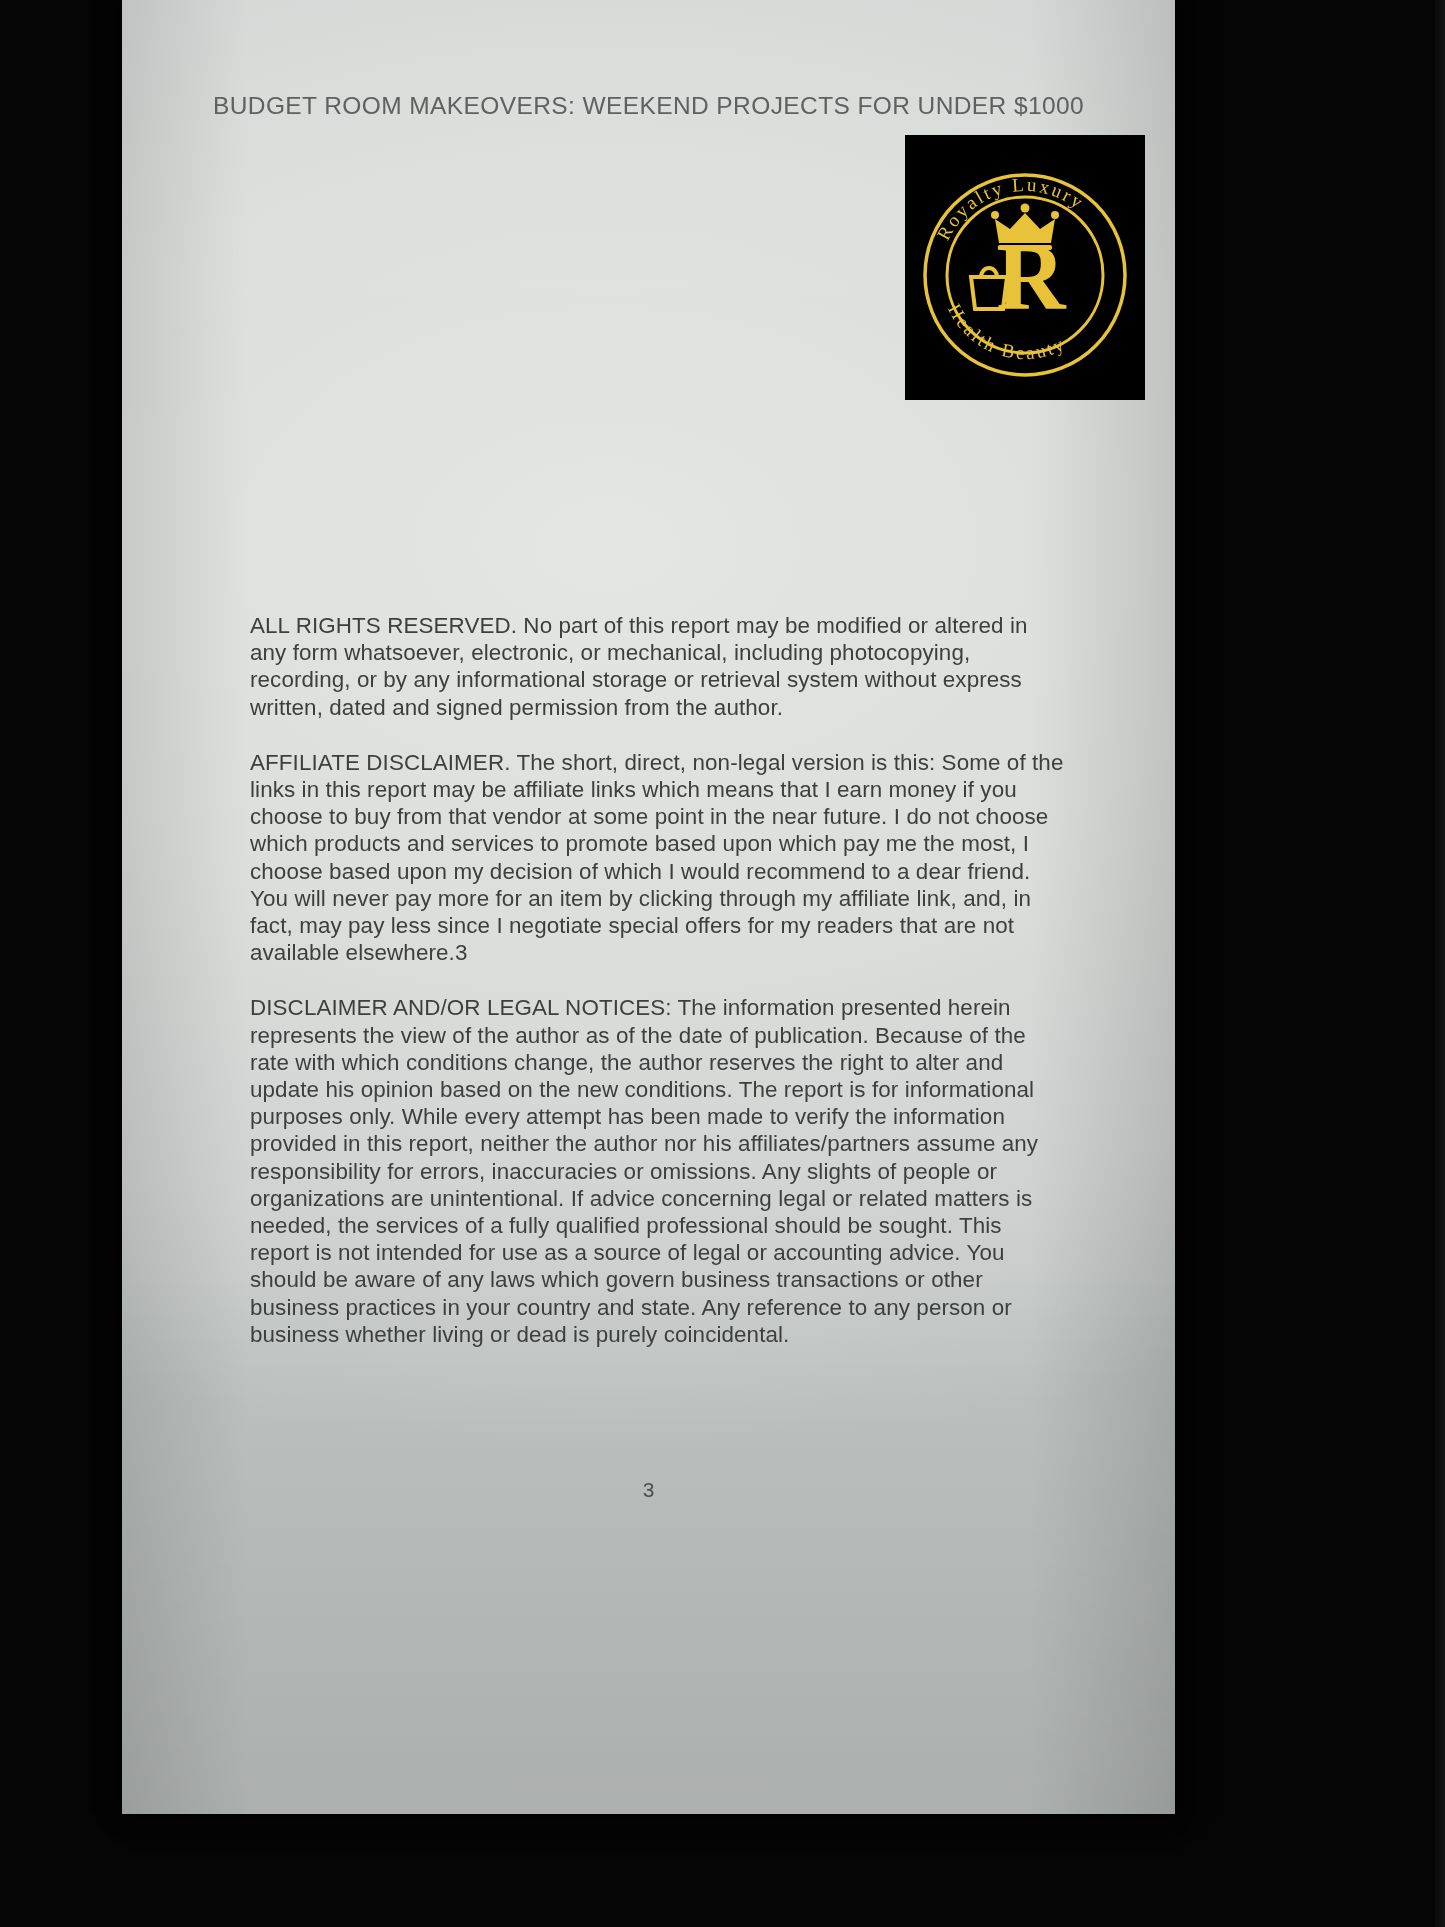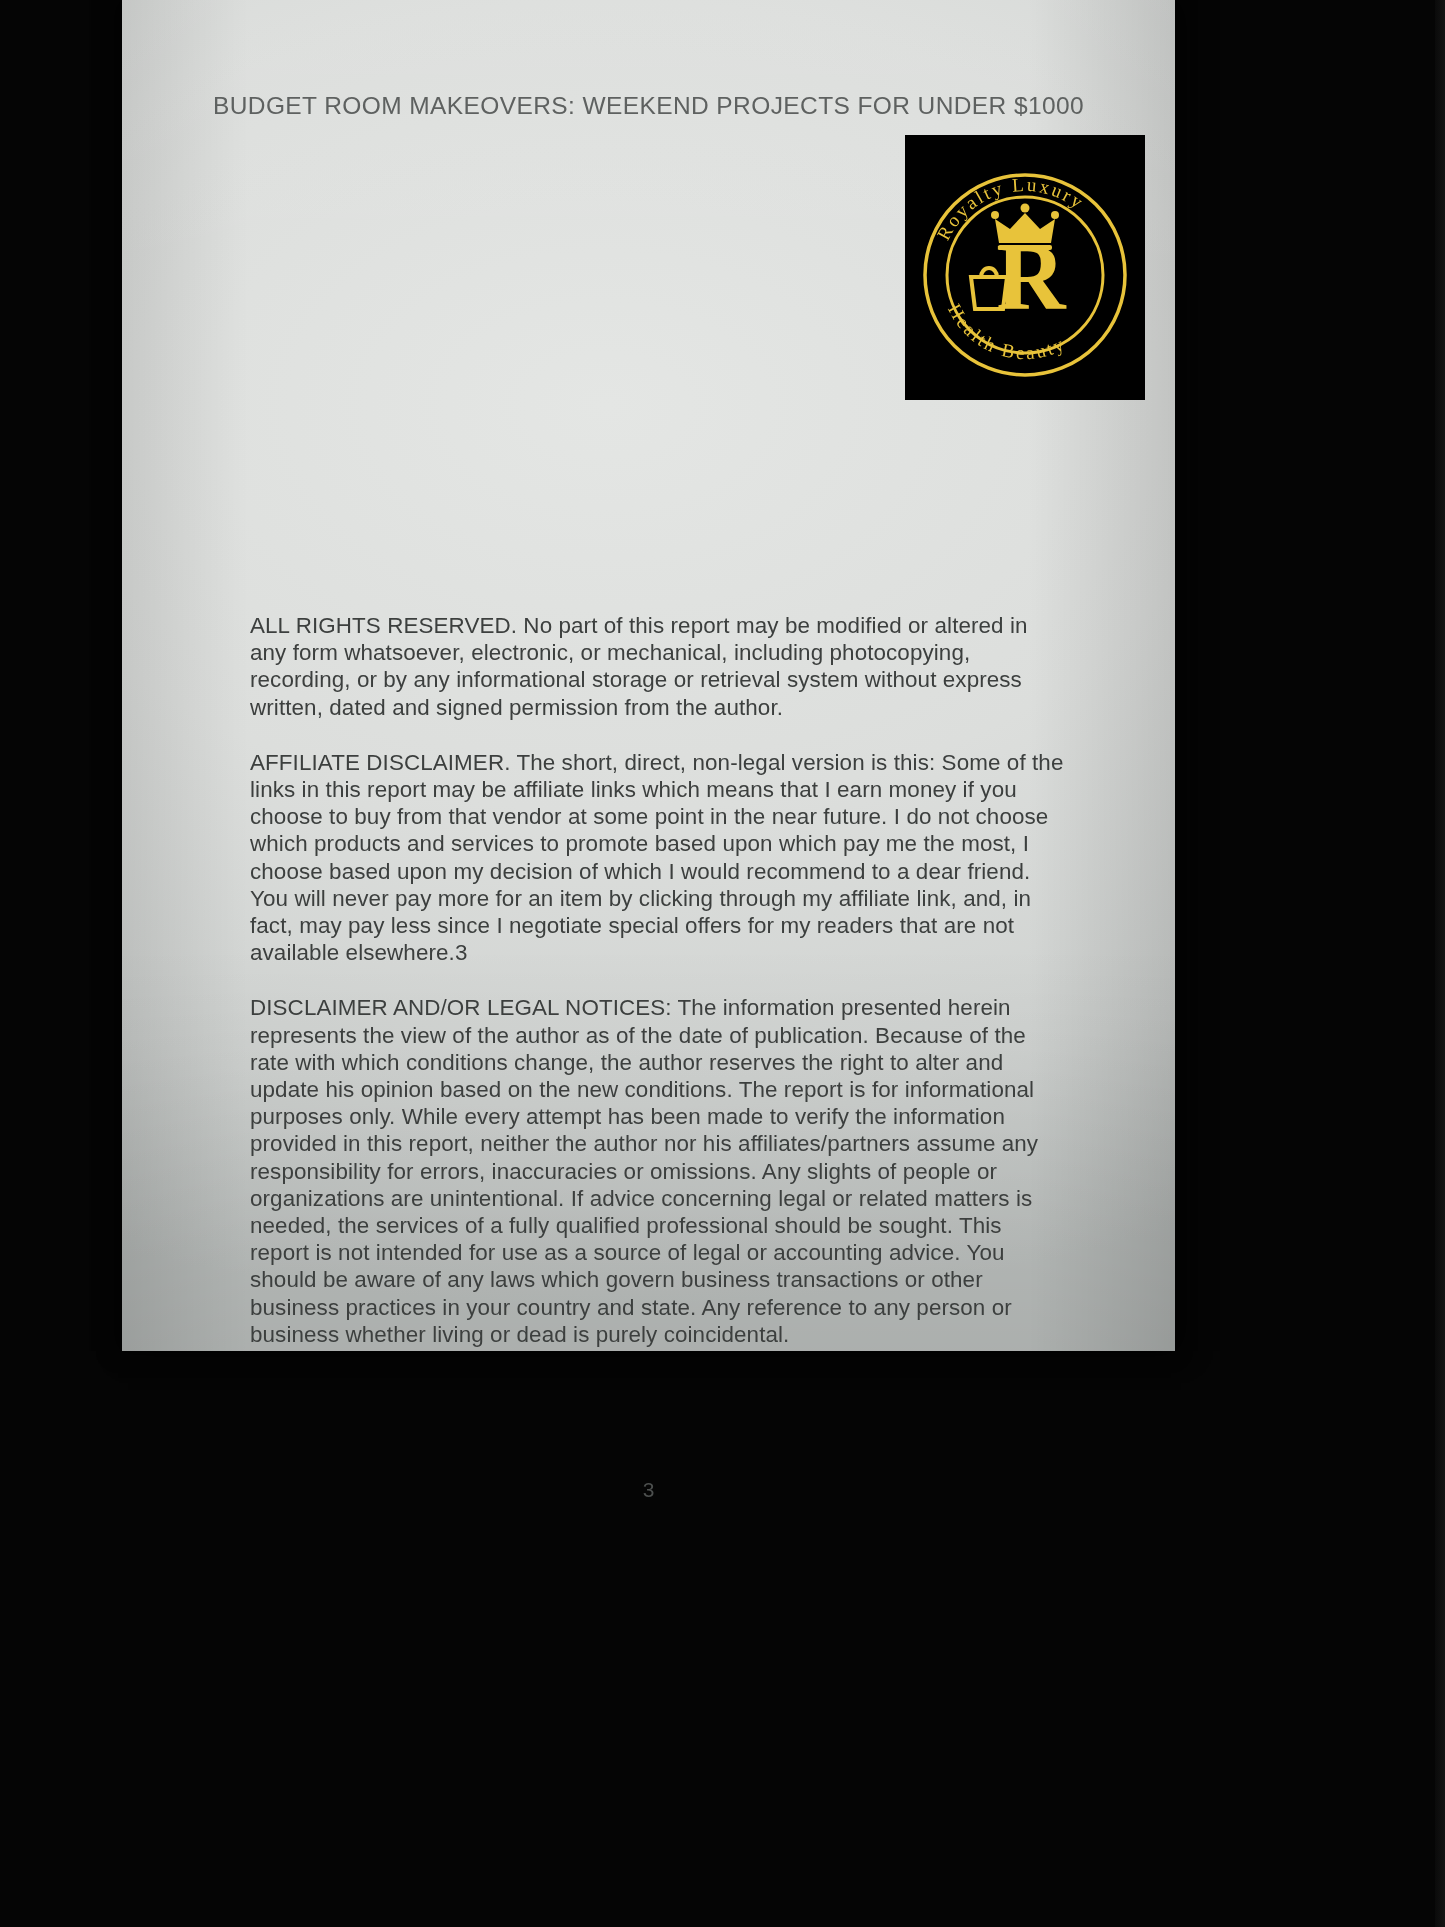--- a/index.html
+++ b/index.html
@@ -31,21 +31,21 @@
     height: 1927px;
     background: linear-gradient(to right, #0a0a0a, #141414);
   }
 
   
   #paper {
     position: absolute;
     left: 122px;
     top: 0;
     width: 1053px;
-    height: 1351px;
+    height: 1814px;
     background:
       radial-gradient(ellipse 1400px 900px at 46% 30%, #e4e6e4 0%, #dcdedc 45%, #cfd2d0 78%, #bfc3c1 100%);
     box-shadow: 6px 0 26px rgba(0,0,0,0.75), -4px 0 18px rgba(0,0,0,0.6);
   }
   
   #paper::after {
     content: "";
     position: absolute;
     inset: 0;
     background:

